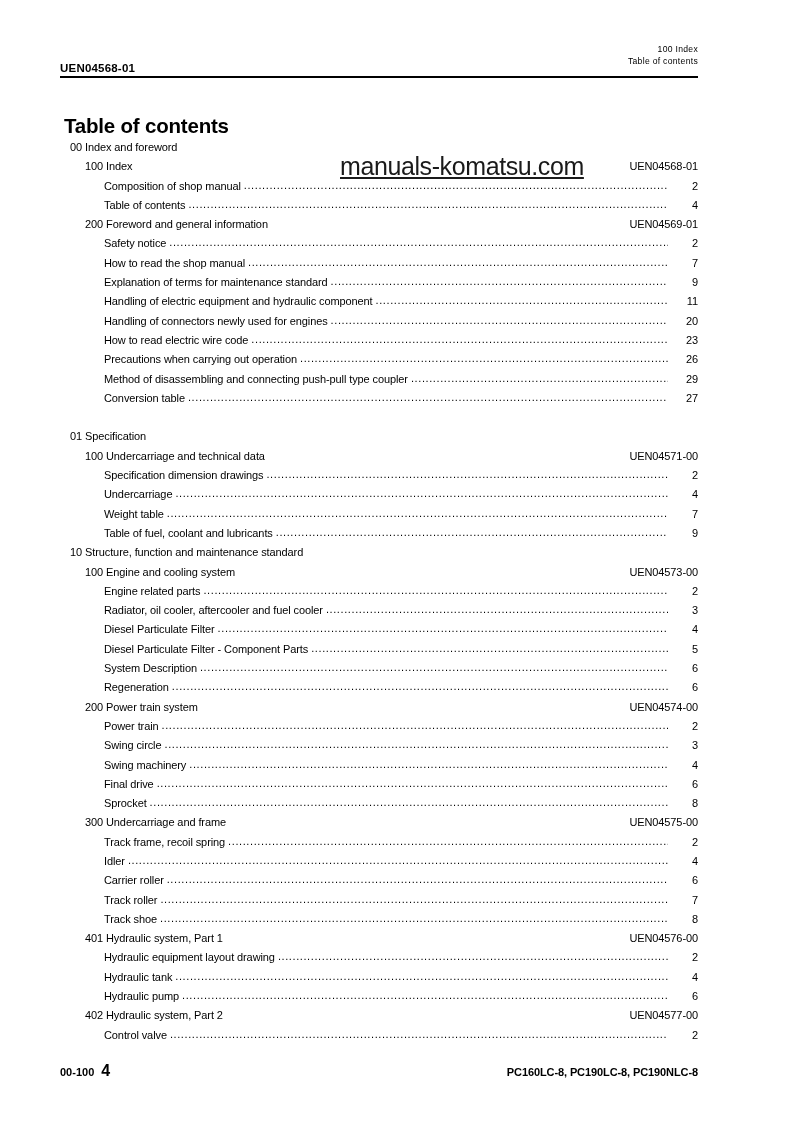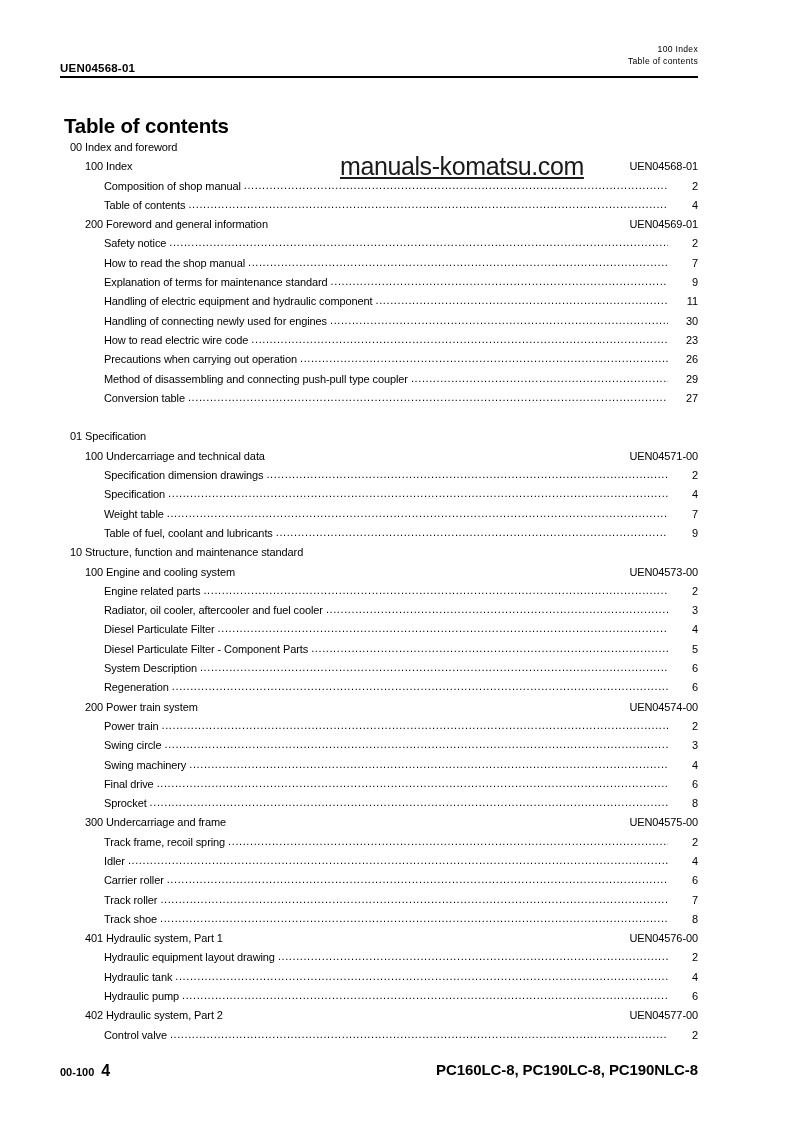--- a/index.html
+++ b/index.html
@@ -166,21 +166,21 @@
   }
   .footer-pageno {
     font-size: 16px;
     font-weight: bold;
     margin-left: 7px;
   }
   .footer-right {
     position: absolute;
     right: 0;
     bottom: 2px;
-    font-size: 15px;
+    font-size: 11px;
     font-weight: bold;
     letter-spacing: -0.1px;
     white-space: nowrap;
     margin-left: 28px;
   }
 </style>
 </head>
 <body>
 
 <div class="page">
@@ -255,23 +255,23 @@
       </div>
       <div class="toc-row lvl-entry">
         <div class="row-inner">
           <span class="row-label">Handling of electric equipment and hydraulic component</span>
           <span class="leader"></span>
           <span class="row-right">11</span>
         </div>
       </div>
       <div class="toc-row lvl-entry">
         <div class="row-inner">
-          <span class="row-label">Handling of connecting newly used for engines</span>
-          <span class="leader"></span>
-          <span class="row-right">30</span>
+          <span class="row-label">Handling of connectors newly used for engines</span>
+          <span class="leader"></span>
+          <span class="row-right">20</span>
         </div>
       </div>
       <div class="toc-row lvl-entry">
         <div class="row-inner">
           <span class="row-label">How to read electric wire code</span>
           <span class="leader"></span>
           <span class="row-right">23</span>
         </div>
       </div>
       <div class="toc-row lvl-entry">
@@ -312,21 +312,21 @@
       </div>
       <div class="toc-row lvl-entry">
         <div class="row-inner">
           <span class="row-label">Specification dimension drawings</span>
           <span class="leader"></span>
           <span class="row-right">2</span>
         </div>
       </div>
       <div class="toc-row lvl-entry">
         <div class="row-inner">
-          <span class="row-label">Specification</span>
+          <span class="row-label">Undercarriage</span>
           <span class="leader"></span>
           <span class="row-right">4</span>
         </div>
       </div>
       <div class="toc-row lvl-entry">
         <div class="row-inner">
           <span class="row-label">Weight table</span>
           <span class="leader"></span>
           <span class="row-right">7</span>
         </div>

